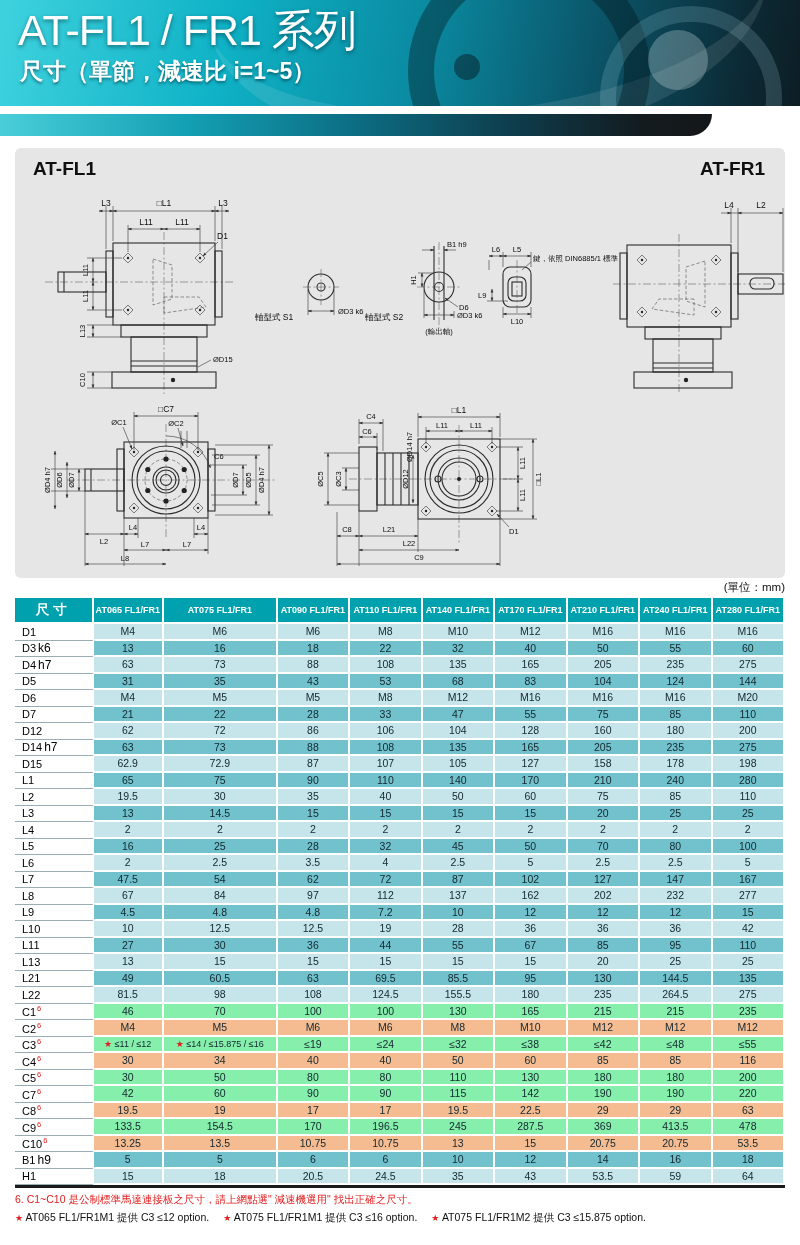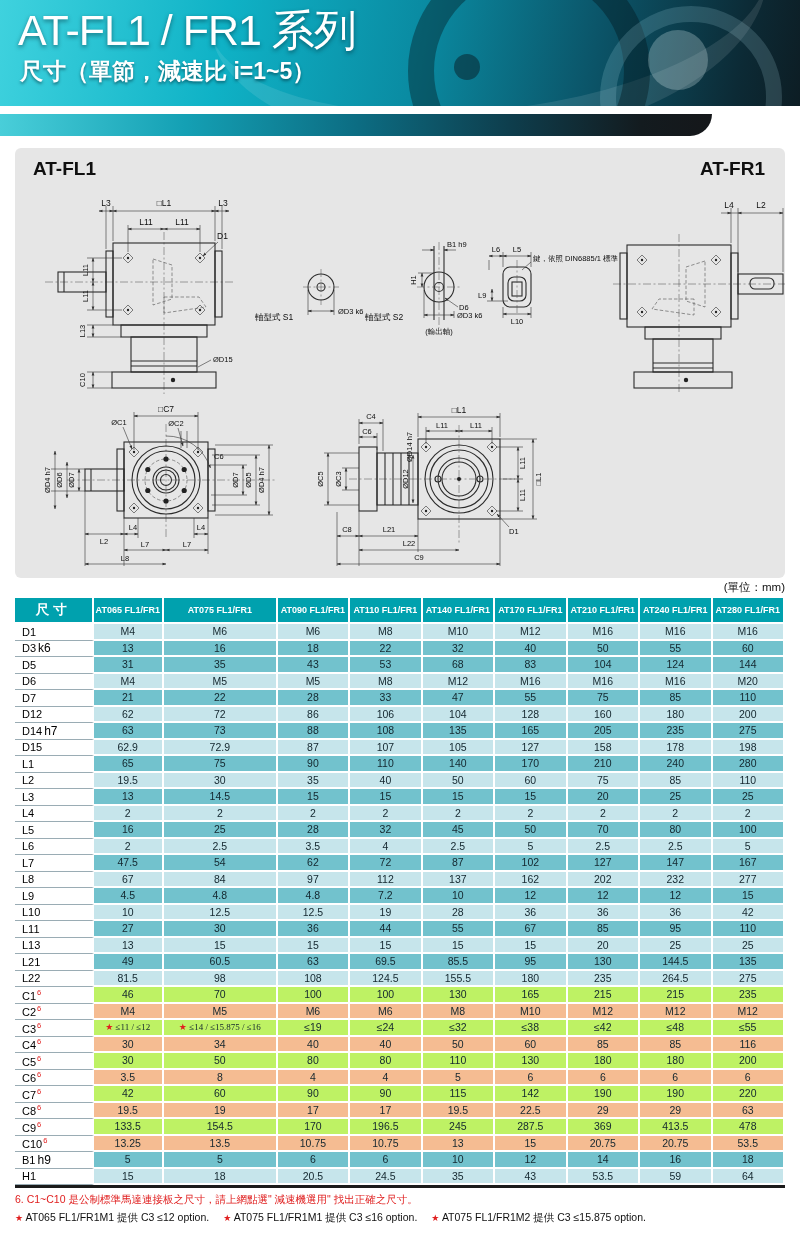--- a/index.html
+++ b/index.html
@@ -40,23 +40,23 @@
   
   .unit{width:770px;margin:2px 15px 3px 15px;text-align:right;font-size:11.5px;color:#111;}
 
   
   table{border-collapse:separate;border-spacing:0;width:770px;margin:0 15px;table-layout:fixed;border-bottom:3px solid #1b1b1b;}
   col.c0{width:78px;} col.c1{width:70px;} col.c2{width:113px;} col.cn{width:72px;}
   thead th{background:#00a1ae;color:#fff;font-weight:bold;font-size:9px;height:24px;padding:0 1px;border-right:2px solid #fff;border-bottom:2px solid #fff;overflow:hidden;white-space:nowrap;}
   thead th.corner{font-size:13.5px;letter-spacing:4px;}
   td{height:14.5px;padding:0 1px;text-align:center;font-size:10.5px;color:#13262e;border-right:2px solid #fff;border-bottom:2px solid #fff;white-space:nowrap;overflow:hidden;}
   td.lab{background:#fff;text-align:left;padding-left:7px;font-size:11px;color:#000;border-bottom:1px solid #9aacb4;}
-  td.small{font-size:9px;font-family:Liberation Serif, serif;}
+  td.small{font-size:9px;}
   .blue-l{background:#c6e5eb;} .blue-d{background:#72c2cd;}
-  .orange-l{background:#f5bc92;} .orange-d{background:#bef264;}
+  .orange-l{background:#f5bc92;} .orange-d{background:#86efac;}
   .rsub{font-size:12px;margin-left:2px;}
   .rsup{font-size:7.5px;color:#e02020;vertical-align:super;margin-left:1px;}
   .star{color:#e02020;font-size:9px;}
 
   
   .notes{margin:5px 15px 0 15px;width:770px;}
   .note-red{color:#e02020;font-size:10.5px;margin-bottom:4px;}
   .note-black{color:#101010;font-size:10.5px;}
   .note-black .seg{margin-right:14px;}
 </style>
@@ -459,20 +459,32 @@
           <td class="blue-d">16</td>
           <td class="blue-d">18</td>
           <td class="blue-d">22</td>
           <td class="blue-d">32</td>
           <td class="blue-d">40</td>
           <td class="blue-d">50</td>
           <td class="blue-d">55</td>
           <td class="blue-d">60</td>
         </tr>
         <tr>
+          <td class="lab"><span>D4</span><span class="rsub">h7</span></td>
+          <td class="blue-l">63</td>
+          <td class="blue-l">73</td>
+          <td class="blue-l">88</td>
+          <td class="blue-l">108</td>
+          <td class="blue-l">135</td>
+          <td class="blue-l">165</td>
+          <td class="blue-l">205</td>
+          <td class="blue-l">235</td>
+          <td class="blue-l">275</td>
+        </tr>
+        <tr>
           <td class="lab"><span>D5</span></td>
           <td class="blue-d">31</td>
           <td class="blue-d">35</td>
           <td class="blue-d">43</td>
           <td class="blue-d">53</td>
           <td class="blue-d">68</td>
           <td class="blue-d">83</td>
           <td class="blue-d">104</td>
           <td class="blue-d">124</td>
           <td class="blue-d">144</td>
@@ -759,32 +771,20 @@
           <td class="orange-d">50</td>
           <td class="orange-d">80</td>
           <td class="orange-d">80</td>
           <td class="orange-d">110</td>
           <td class="orange-d">130</td>
           <td class="orange-d">180</td>
           <td class="orange-d">180</td>
           <td class="orange-d">200</td>
         </tr>
         <tr>
-          <td class="lab"><span>C6</span><span class="rsup">6</span></td>
-          <td class="orange-l">3.5</td>
-          <td class="orange-l">8</td>
-          <td class="orange-l">4</td>
-          <td class="orange-l">4</td>
-          <td class="orange-l">5</td>
-          <td class="orange-l">6</td>
-          <td class="orange-l">6</td>
-          <td class="orange-l">6</td>
-          <td class="orange-l">6</td>
-        </tr>
-        <tr>
           <td class="lab"><span>C7</span><span class="rsup">6</span></td>
           <td class="orange-d">42</td>
           <td class="orange-d">60</td>
           <td class="orange-d">90</td>
           <td class="orange-d">90</td>
           <td class="orange-d">115</td>
           <td class="orange-d">142</td>
           <td class="orange-d">190</td>
           <td class="orange-d">190</td>
           <td class="orange-d">220</td>

